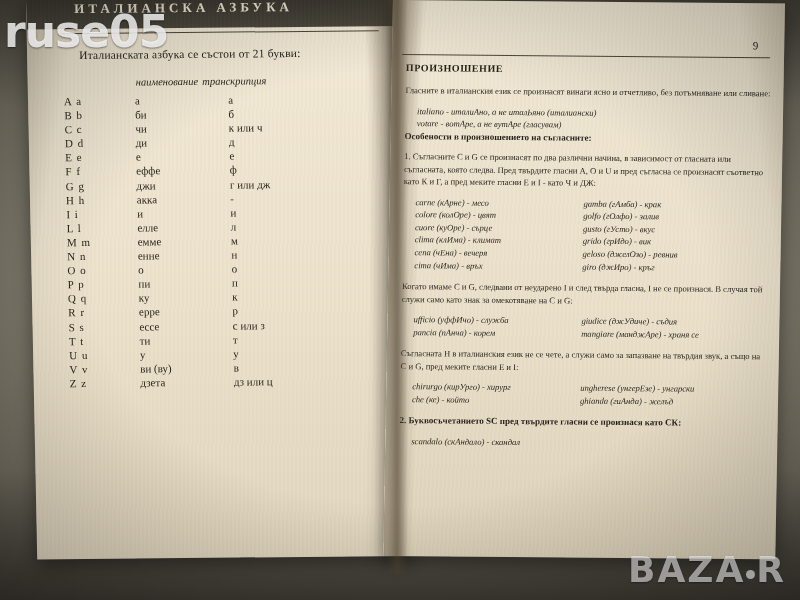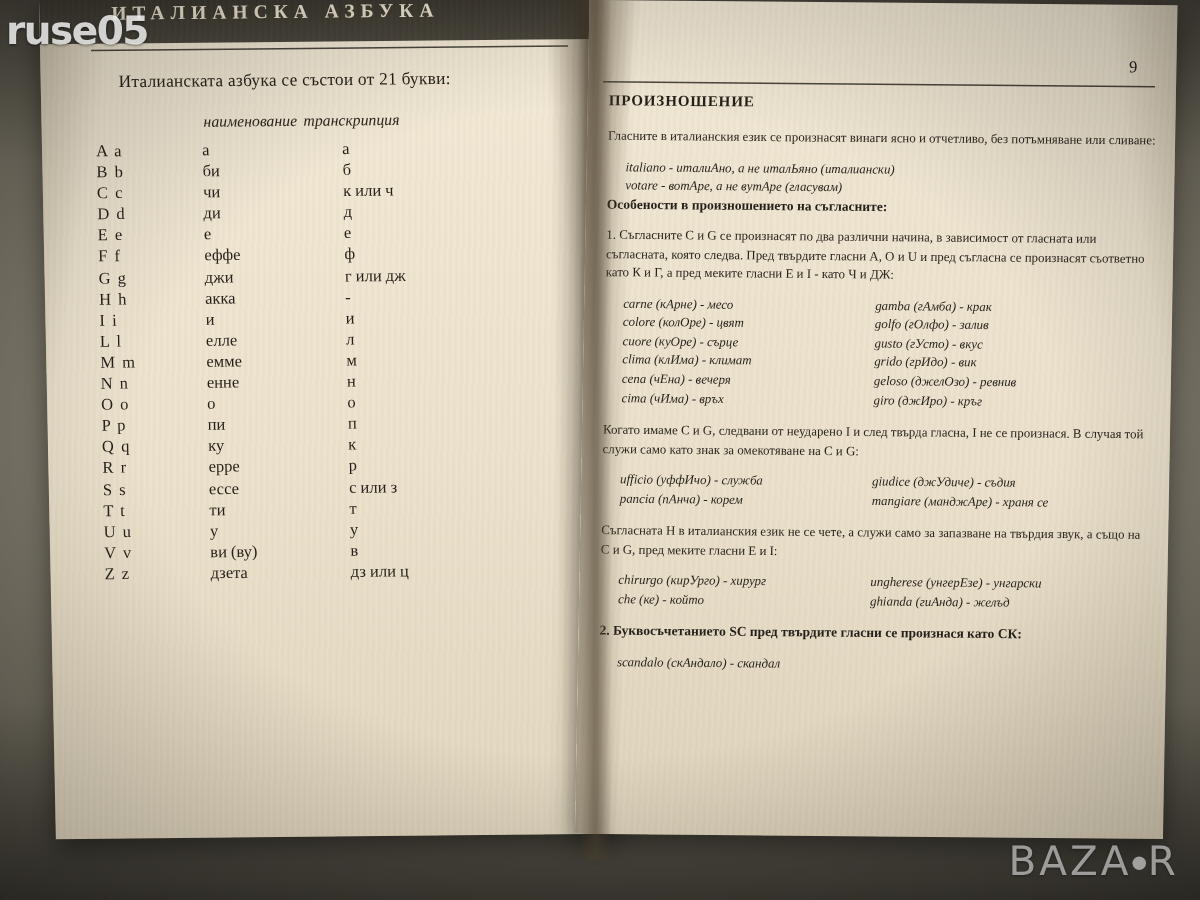--- a/index.html
+++ b/index.html
@@ -30,32 +30,32 @@
       linear-gradient(180deg, rgba(40,38,32,0.55) 0%, rgba(40,38,32,0.0) 18%),
       linear-gradient(0deg, rgba(30,28,24,0.60) 0%, rgba(30,28,24,0.0) 22%);
   }
 
   
   .wm-ruse {
     position: absolute;
     left: 4px; top: 6px;
     font-family: "DejaVu Sans", sans-serif;
     font-weight: bold;
-    font-size: 26px;
+    font-size: 44px;
     letter-spacing: -1px;
     color: rgba(255,255,255,0.80);
     text-shadow: 0 1px 2px rgba(0,0,0,0.45);
     z-index: 60;
   }
   .wm-bazar {
     position: absolute;
     right: 14px; bottom: 10px;
     font-family: "DejaVu Sans", sans-serif;
-    font-weight: normal;
-    font-size: 27px;
+    font-weight: bold;
+    font-size: 36px;
     letter-spacing: 2px;
     color: rgba(255,255,255,0.55);
     text-shadow: 0 1px 2px rgba(0,0,0,0.35);
     z-index: 60;
   }
   .wm-bazar .dot {
     display: inline-block;
     width: 9px; height: 9px;
     border-radius: 50%;
     background: rgba(255,255,255,0.55);

